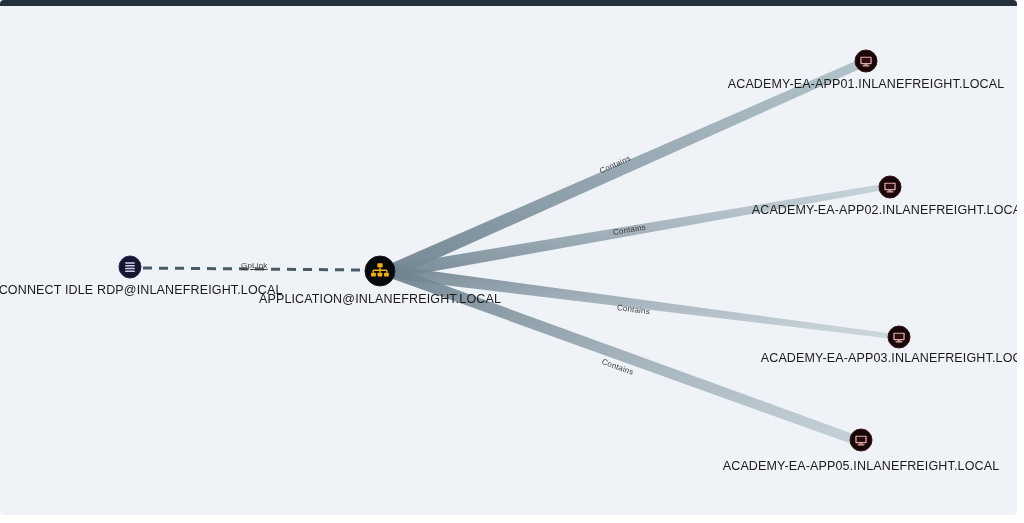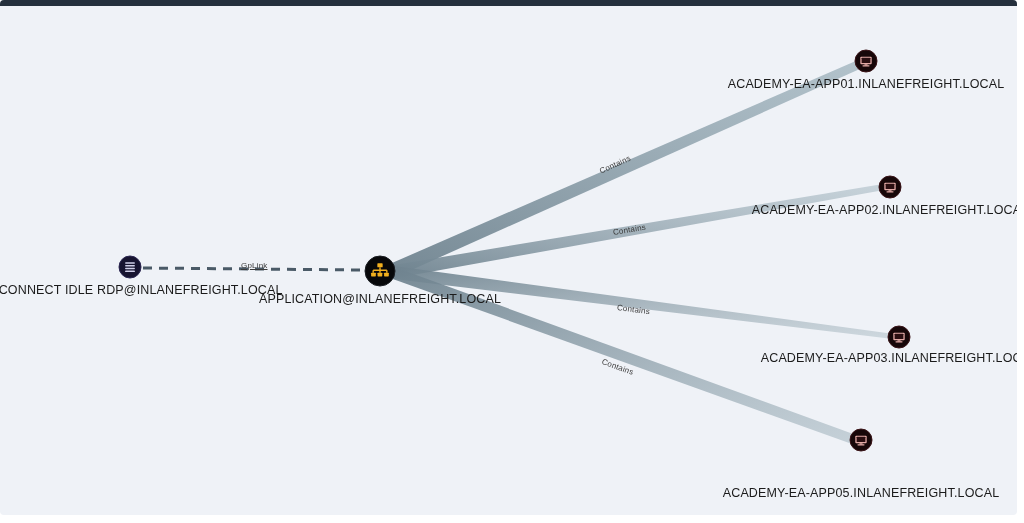--- a/index.html
+++ b/index.html
@@ -207,21 +207,21 @@
     <div class="node node-computer" style="left:861px; top:440px;">
       <span>
         <svg width="13" height="12" viewBox="0 0 16 14">
           <rect x="1" y="1" width="14" height="9.4" rx="1.1" fill="#e3aaa6"></rect>
           <rect x="2.6" y="2.5" width="10.8" height="6.4" rx="0.5" fill="#2a0e11"></rect>
           <rect x="6.1" y="10.4" width="3.8" height="1.6" fill="#e3aaa6"></rect>
           <rect x="3.6" y="11.6" width="8.8" height="1.5" rx="0.6" fill="#e3aaa6"></rect>
         </svg>
       </span>
     </div>
-    <div class="node-label" style="left:861px; top:486px;">ACADEMY-EA-APP05.INLANEFREIGHT.LOCAL</div>
+    <div class="node-label" style="left:861px; top:459px;">ACADEMY-EA-APP05.INLANEFREIGHT.LOCAL</div>
 
     <div class="edge-label" style="left:241px; top:261px; transform:rotate(0deg);text-decoration:underline;">GpLink</div>
 
     <div class="edge-label" style="left:600px; top:167px; transform:rotate(-24.5deg);">Contains</div>
 
     <div class="edge-label" style="left:613px; top:228px; transform:rotate(-9.5deg);">Contains</div>
 
     <div class="edge-label" style="left:617px; top:303px; transform:rotate(7.3deg);">Contains</div>
 
     <div class="edge-label" style="left:602px; top:357px; transform:rotate(19.5deg);">Contains</div>

